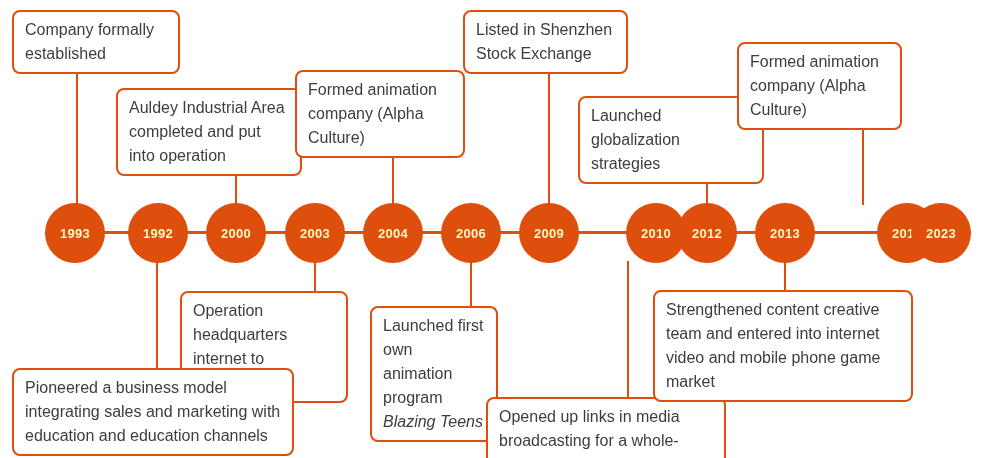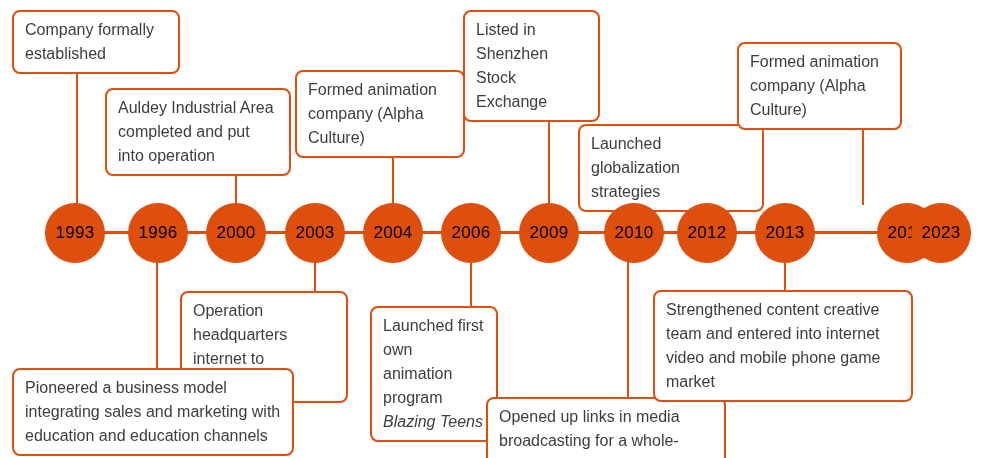--- a/index.html
+++ b/index.html
@@ -42,26 +42,26 @@
     color: var(--text);
     z-index: 3;
   }
   .year-circle {
     position: absolute;
     top: 203px;
     width: 60px;
     height: 60px;
     border-radius: 50%;
     background: var(--accent);
-    color: #000000;
+    color: #fef9c3;
     display: flex;
     align-items: center;
     justify-content: center;
-    font-weight: normal;
-    font-size: 17px;
+    font-weight: bold;
+    font-size: 13px;
     z-index: 4;
     letter-spacing: 0.3px;
   }
   .callout em { font-style: italic; }
 </style>
 </head>
 <body>
 
 <div class="canvas">
 
@@ -76,30 +76,30 @@
 
   <div class="connector" style="left:156px; top:261px; height:120px;"></div>
   <div class="connector" style="left:314px; top:261px; height:45px;"></div>
   <div class="connector" style="left:470px; top:261px; height:55px;"></div>
   <div class="connector" style="left:627px; top:261px; height:145px;"></div>
   <div class="connector" style="left:784px; top:261px; height:40px;"></div>
 
   <div class="callout" style="left:12px;  top:10px;  width:168px;">
     <span>Company formally established</span>
   </div>
-  <div class="callout" style="left:105px; top:88px;  width:186px;">
+  <div class="callout" style="left:116px; top:88px;  width:186px;">
     <span>Auldey Industrial Area completed and put into operation</span>
   </div>
   <div class="callout" style="left:295px; top:70px;  width:170px;">
     <span>Formed animation company (Alpha Culture)</span>
   </div>
-  <div class="callout" style="left:463px; top:10px;  width:137px;">
+  <div class="callout" style="left:463px; top:10px;  width:165px;">
     <span>Listed in Shenzhen Stock Exchange</span>
   </div>
-  <div class="callout" style="left:578px; top:124px; width:186px;">
+  <div class="callout" style="left:578px; top:96px; width:186px;">
     <span>Launched globalization strategies</span>
   </div>
   <div class="callout" style="left:737px; top:42px;  width:165px;">
     <span>Formed animation company (Alpha Culture)</span>
   </div>
 
   <div class="callout" style="left:180px; top:291px; width:168px;">
     <span>Operation headquarters internet to Guangzhou</span>
   </div>
   <div class="callout" style="left:370px; top:306px; width:128px;">
@@ -110,25 +110,25 @@
     <span>Pioneered a business model integrating sales and marketing with education and education channels</span>
   </div>
   <div class="callout" style="left:486px; top:397px; width:240px;">
     <span>Opened up links in media broadcasting for a whole-industry-chain operation</span>
   </div>
   <div class="callout" style="left:653px; top:290px; width:260px;">
     <span>Strengthened content creative team and entered into internet video and mobile phone game market</span>
   </div>
 
   <div class="year-circle" style="left:45px;">1993</div>
-  <div class="year-circle" style="left:128px;">1996</div>
+  <div class="year-circle" style="left:128px;">1992</div>
   <div class="year-circle" style="left:206px;">2000</div>
   <div class="year-circle" style="left:285px;">2003</div>
   <div class="year-circle" style="left:363px;">2004</div>
   <div class="year-circle" style="left:441px;">2006</div>
   <div class="year-circle" style="left:519px;">2009</div>
-  <div class="year-circle" style="left:604px;">2010</div>
+  <div class="year-circle" style="left:626px;">2010</div>
   <div class="year-circle" style="left:677px;">2012</div>
   <div class="year-circle" style="left:755px;">2013</div>
   <div class="year-circle" style="left:877px;">2014</div>
   <div class="year-circle" style="left:911px;">2023</div>
 
 </div>
 
 </body></html>

